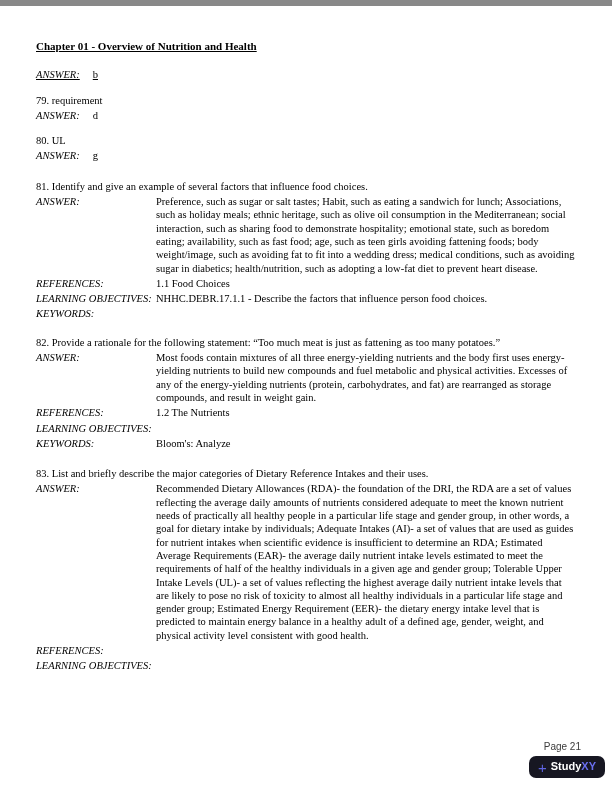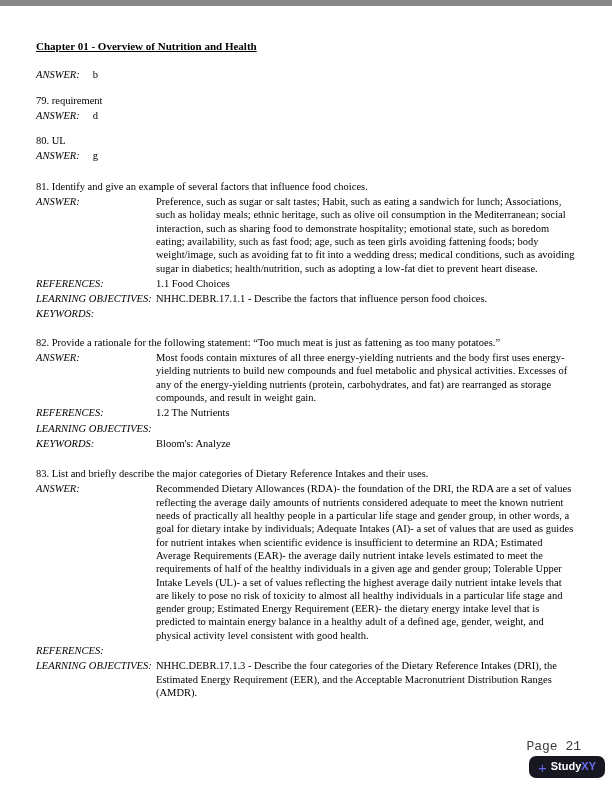--- a/index.html
+++ b/index.html
@@ -16,36 +16,36 @@
     line-height: 13.3px;
     color: #000000;
     overflow: hidden;
   }
   .title {
     font-size: 11px;
     font-weight: bold;
     text-decoration: underline;
     margin-bottom: 15px;
   }
-  .short-ans { margin-top: 0; }
+  .short-ans { margin-top: 0; text-decoration: underline; }
   .block { margin-top: 12px; }
   .lbl-inline { font-style: italic; margin-right: 13px; }
   .section-heading { font-weight: bold; margin-top: 14px; }
   .qa { margin-top: 17px; }
   .qa-mid { margin-top: 15px; }
   .qline { margin-bottom: 2px; }
   .row { display: flex; align-items: flex-start; margin-top: 2px; }
   .row .lbl { width: 120px; flex: 0 0 120px; font-style: italic; }
   .row .val { flex: 1; }
   .page-num {
     position: absolute;
     top: 736px;
     right: 31px;
-    font-family: Liberation Mono, monospace;
-    font-size: 13px;
+    font-family: Liberation Sans, sans-serif;
+    font-size: 10px;
     line-height: 10px;
     color: #3c3c3c;
   }
   .logo-badge {
     position: absolute;
     top: 750px;
     right: 7px;
     height: 22px;
     background: #171722;
     border-radius: 7px;
@@ -144,21 +144,20 @@
     </div>
     <div class="row">
       <span class="lbl">ANSWER:</span>
       <span class="val">Recommended Dietary Allowances (RDA)- the foundation of the DRI, the RDA are a set of values reflecting the average daily amounts of nutrients considered adequate to meet the known nutrient needs of practically all healthy people in a particular life stage and gender group, in other words, a goal for dietary intake by individuals; Adequate Intakes (AI)- a set of values that are used as guides for nutrient intakes when scientific evidence is insufficient to determine an RDA; Estimated Average Requirements (EAR)- the average daily nutrient intake levels estimated to meet the requirements of half of the healthy individuals in a given age and gender group; Tolerable Upper Intake Levels (UL)- a set of values reflecting the highest average daily nutrient intake levels that are likely to pose no risk of toxicity to almost all healthy individuals in a particular life stage and gender group; Estimated Energy Requirement (EER)- the dietary energy intake level that is predicted to maintain energy balance in a healthy adult of a defined age, gender, weight, and physical activity level consistent with good health.</span>
     </div>
     <div class="row">
       <span class="lbl">REFERENCES:</span>
     </div>
     <div class="row">
       <span class="lbl">LEARNING OBJECTIVES:</span>
-      <span class="val">NHHC.DEBR.17.1.3 - Describe the four categories of the Dietary Reference Intakes (DRI), the Estimated Energy Requirement (EER), and the Acceptable Macronutrient Distribution Ranges (AMDR).</span>
     </div>
   </div>
 
   <div class="page-num">Page 21</div>
 
   <div class="logo-badge">
     <span class="plus">+</span>
       <span>Study</span>
       <span class="xy">XY</span>
   </div>

